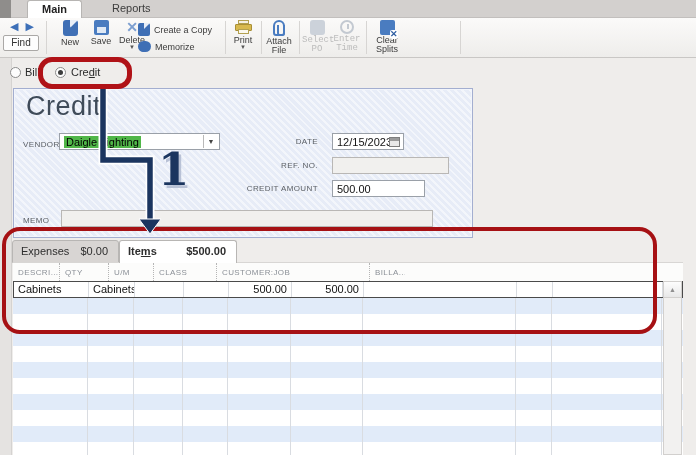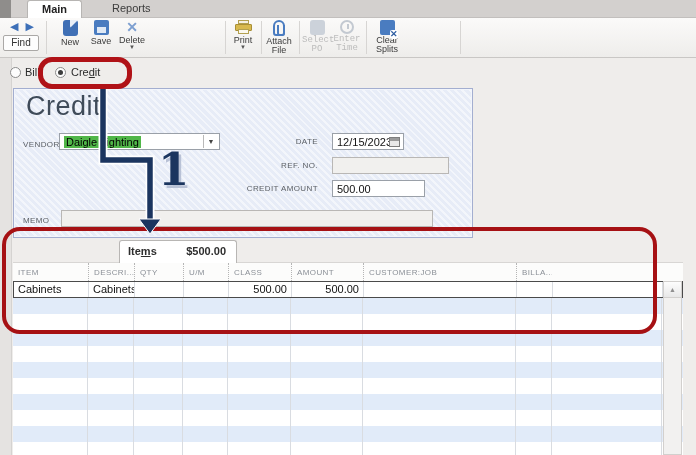--- a/index.html
+++ b/index.html
@@ -128,20 +128,30 @@
     <div class="tbtn" style="left:85px;width:32px">
       <span class="ic i-save"></span>
       <span>Save</span>
     </div>
     <div class="tbtn" style="left:112px;width:40px">
       <span class="ic i-x">✕</span>
       <span>Delete</span>
       <span class="caret">▼</span>
     </div>
 
+    <div class="sidegrp">
+      <div class="siderow">
+        <span class="i-doc-sm"></span>
+        <span>Create a Copy</span>
+      </div>
+      <div class="siderow">
+        <span class="i-bubble"></span>
+        <span>Memorize</span>
+      </div>
+    </div>
     <div class="tsep" style="left:225px"></div>
 
     <div class="tbtn" style="left:228px;width:30px">
       <span class="ic i-print">
           <span class="p1"></span>
           <span class="p2"></span>
           <span class="p3"></span>
         </span>
       <span>Print</span>
       <span class="caret">▼</span>
@@ -204,33 +214,35 @@
     <div class="field" style="left:318px;top:91px;width:93px">
       <span>500.00</span>
     </div>
 
     <div class="flabel" style="left:9px;top:127px">MEMO</div>
     <div class="field gray" style="left:47px;top:121px;width:372px">
       <span></span>
     </div>
   </div>
 
+  <div class="dtab" id="tab-expenses">
+    <span>Expenses</span>
+    <span class="amt">$0.00</span>
+  </div>
   <div class="dtab" id="tab-items">
     <span><span>Ite</span><span class="u">m</span><span>s</span></span>
     <span class="amt">$500.00</span>
   </div>
 
   <div class="tablewrap">
     <div class="thead">
-        <div class="th" style="width: 75px;">ITEM</div>
         <div class="th" style="width: 46px;">DESCRI...</div>
         <div class="th" style="width: 49px;">QTY</div>
         <div class="th" style="width: 45px;">U/M</div>
         <div class="th" style="width: 63px;">CLASS</div>
-        <div class="th" style="width: 72px;">AMOUNT</div>
         <div class="th" style="width: 153px;">CUSTOMER:JOB</div>
         <div class="th" style="width: 36px;">BILLA...</div>
       </div>
     <div>
         <div class="tr data-row">
           <div class="td" style="width: 75px;">Cabinets</div>
           <div class="td" style="width: 46px;">Cabinets</div>
           <div class="td" style="width: 49px;"></div>
           <div class="td" style="width: 45px;"></div>
           <div class="td num" style="width: 63px;">500.00</div>

